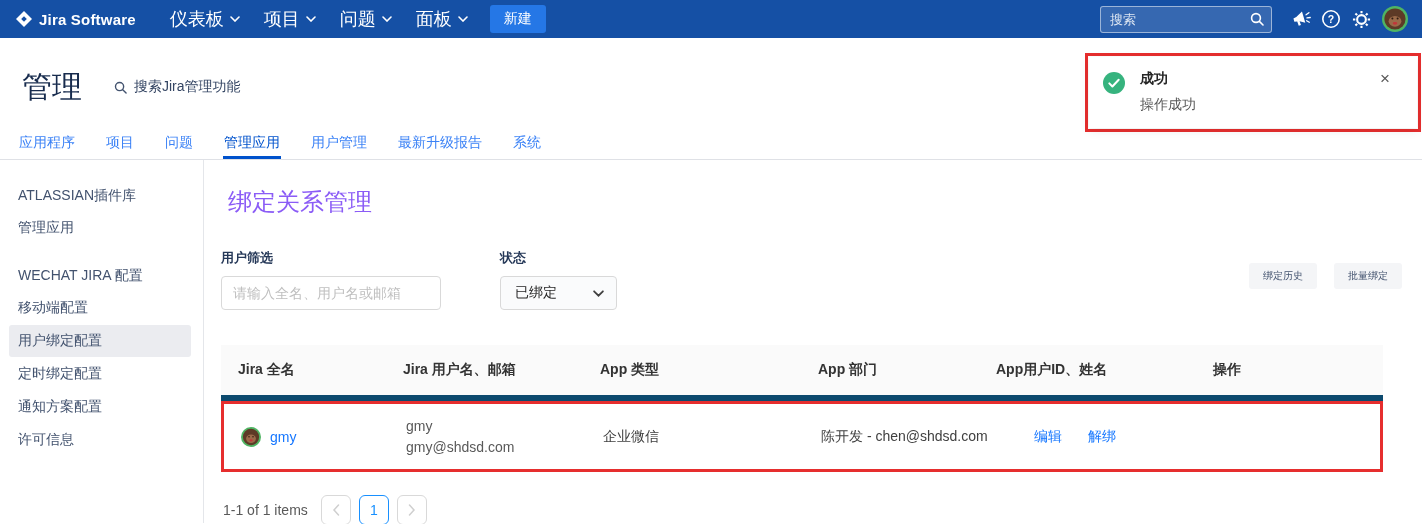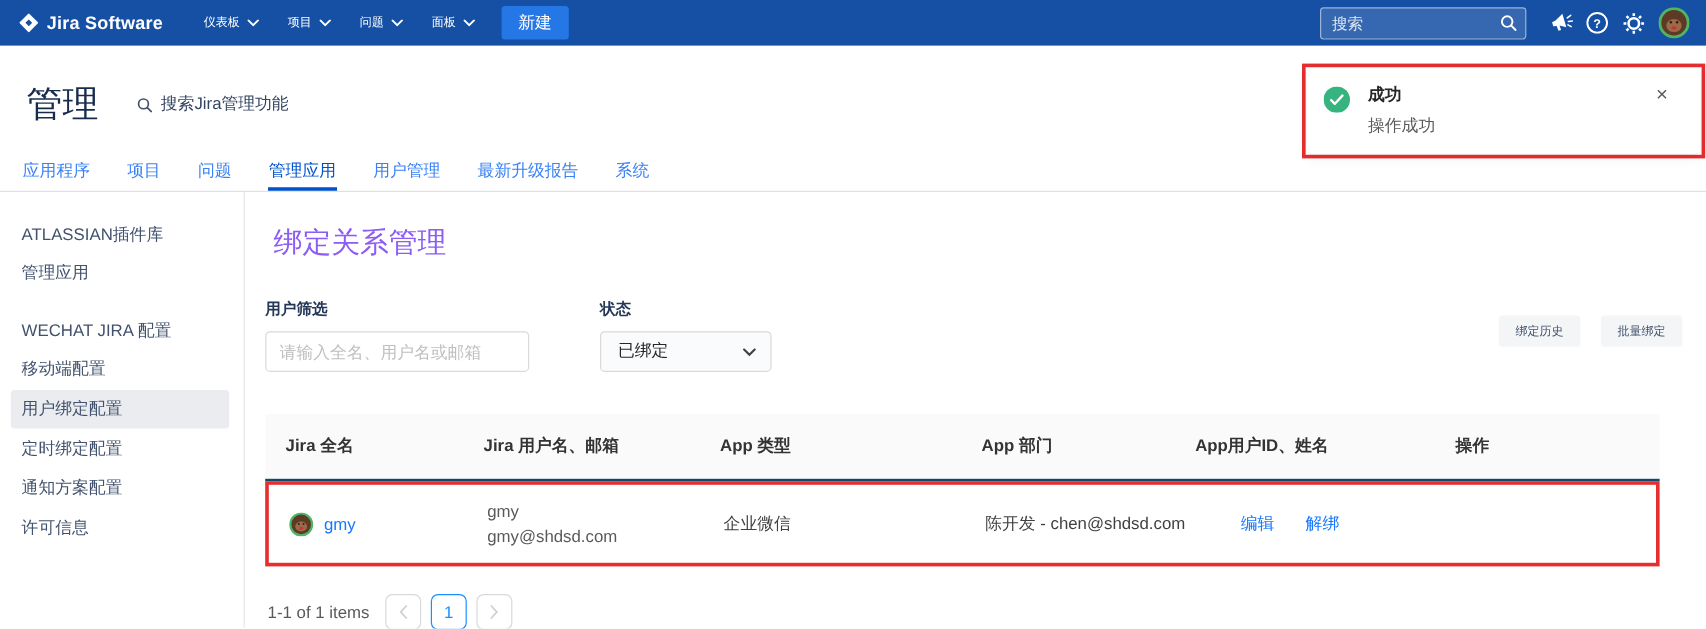--- a/index.html
+++ b/index.html
@@ -4,21 +4,21 @@
 <style>
   * { margin:0; padding:0; box-sizing:border-box; }
   body { font-family:"Liberation Sans", sans-serif; background:#fff; }
   .page { position:relative; width:1422px; height:524px; overflow:hidden; background:#fff; }
 
   
   .topnav { height:38px; background:#1550a5; display:flex; align-items:center; padding:0 14px 0 16px; }
   .logo { display:flex; align-items:center; gap:7px; margin-right:22px; }
   .logo-text { color:#fff; font-size:15px; font-weight:700; letter-spacing:.2px; white-space:nowrap; }
   .nav-menu { display:flex; align-items:center; }
-  .nav-item { display:flex; align-items:center; gap:6px; color:#fff; font-size:10px; padding:0 12px; height:38px; cursor:pointer; white-space:nowrap; }
+  .nav-item { display:flex; align-items:center; gap:6px; color:#fff; font-size:18px; padding:0 12px; height:38px; cursor:pointer; white-space:nowrap; }
   .create-btn { background:#2577e6; color:#fff; font-size:14px; border:none; border-radius:3px; padding:5px 14px; margin-left:10px; cursor:pointer; white-space:nowrap; }
   .nav-spacer { flex:1; }
   .nav-search { position:relative; width:172px; margin-right:14px; }
   .nav-search input { width:172px; height:27px; background:rgba(255,255,255,.14); border:1px solid rgba(255,255,255,.5); border-radius:3px; color:#fff; font-size:13px; padding:0 28px 0 9px; outline:none; font-family:inherit; }
   .nav-search input::placeholder { color:rgba(255,255,255,.85); }
   .nav-search .mag { position:absolute; right:8px; top:6px; }
   .nav-icon { display:flex; align-items:center; justify-content:center; width:30px; height:30px; cursor:pointer; }
   .nav-avatar { width:26px; height:26px; border-radius:50%; margin-left:6px; cursor:pointer; }
 
   
@@ -41,28 +41,28 @@
 
   .main { flex:1; padding:0 2px 0 17px; position:relative; }
   .main-title { font-size:24px; font-weight:500; color:#8b5cf6; margin:26px 0 0 7px; }
 
   
   .filters { display:flex; margin-top:31px; position:relative; }
   .filter-label { display:block; font-size:13px; font-weight:700; color:#253858; margin-bottom:9px; }
   .user-filter input { width:220px; height:34px; border:1px solid #d9d9d9; border-radius:4px; font-size:14px; color:#333; padding:0 11px; outline:none; font-family:inherit; }
   .user-filter input::placeholder { color:#bfbfbf; }
   .status-filter { margin-left:59px; }
-  .status-select { width:143px; height:34px; border:1px solid #d9d9d9; border-radius:4px; background:#fafbfc; display:flex; align-items:center; justify-content:space-between; padding:0 12px 0 14px; font-size:14px; color:#262626; cursor:pointer; }
+  .status-select { width:117px; height:34px; border:1px solid #d9d9d9; border-radius:4px; background:#fafbfc; display:flex; align-items:center; justify-content:space-between; padding:0 12px 0 14px; font-size:14px; color:#262626; cursor:pointer; }
   .filter-actions { position:absolute; right:18px; top:14px; display:flex; gap:17px; }
   .soft-btn { background:#f4f5f7; color:#42526e; border:none; border-radius:3px; font-size:10px; padding:6px 14px; cursor:pointer; white-space:nowrap; font-family:inherit; }
 
   
   .table { margin-top:35px; width:1162px; }
   .thead, .trow-grid { display:grid; grid-template-columns:165px 197px 218px 178px 217px 1fr; }
-  .thead { background:#fafafa; border-bottom:2px solid #0c4a6e; height:56px; }
+  .thead { background:#fafafa; border-bottom:6px solid #0c4a6e; height:56px; }
   .th { display:flex; align-items:center; padding-left:17px; font-size:14px; font-weight:600; color:#333; white-space:nowrap; }
   .trow { border:3px solid #e62e2e; }
   .trow-grid { height:65px; }
   .td { display:flex; align-items:center; padding-left:17px; font-size:14px; color:#404040; white-space:nowrap; }
   .td.stack { flex-direction:column; align-items:flex-start; justify-content:center; gap:5px; color:#595959; }
   .user-cell { display:flex; align-items:center; gap:9px; }
   a.blue-link { color:#1677ff; text-decoration:none; font-size:14px; cursor:pointer; }
   .td-actions { padding-left:52px; gap:26px; }
 
   

